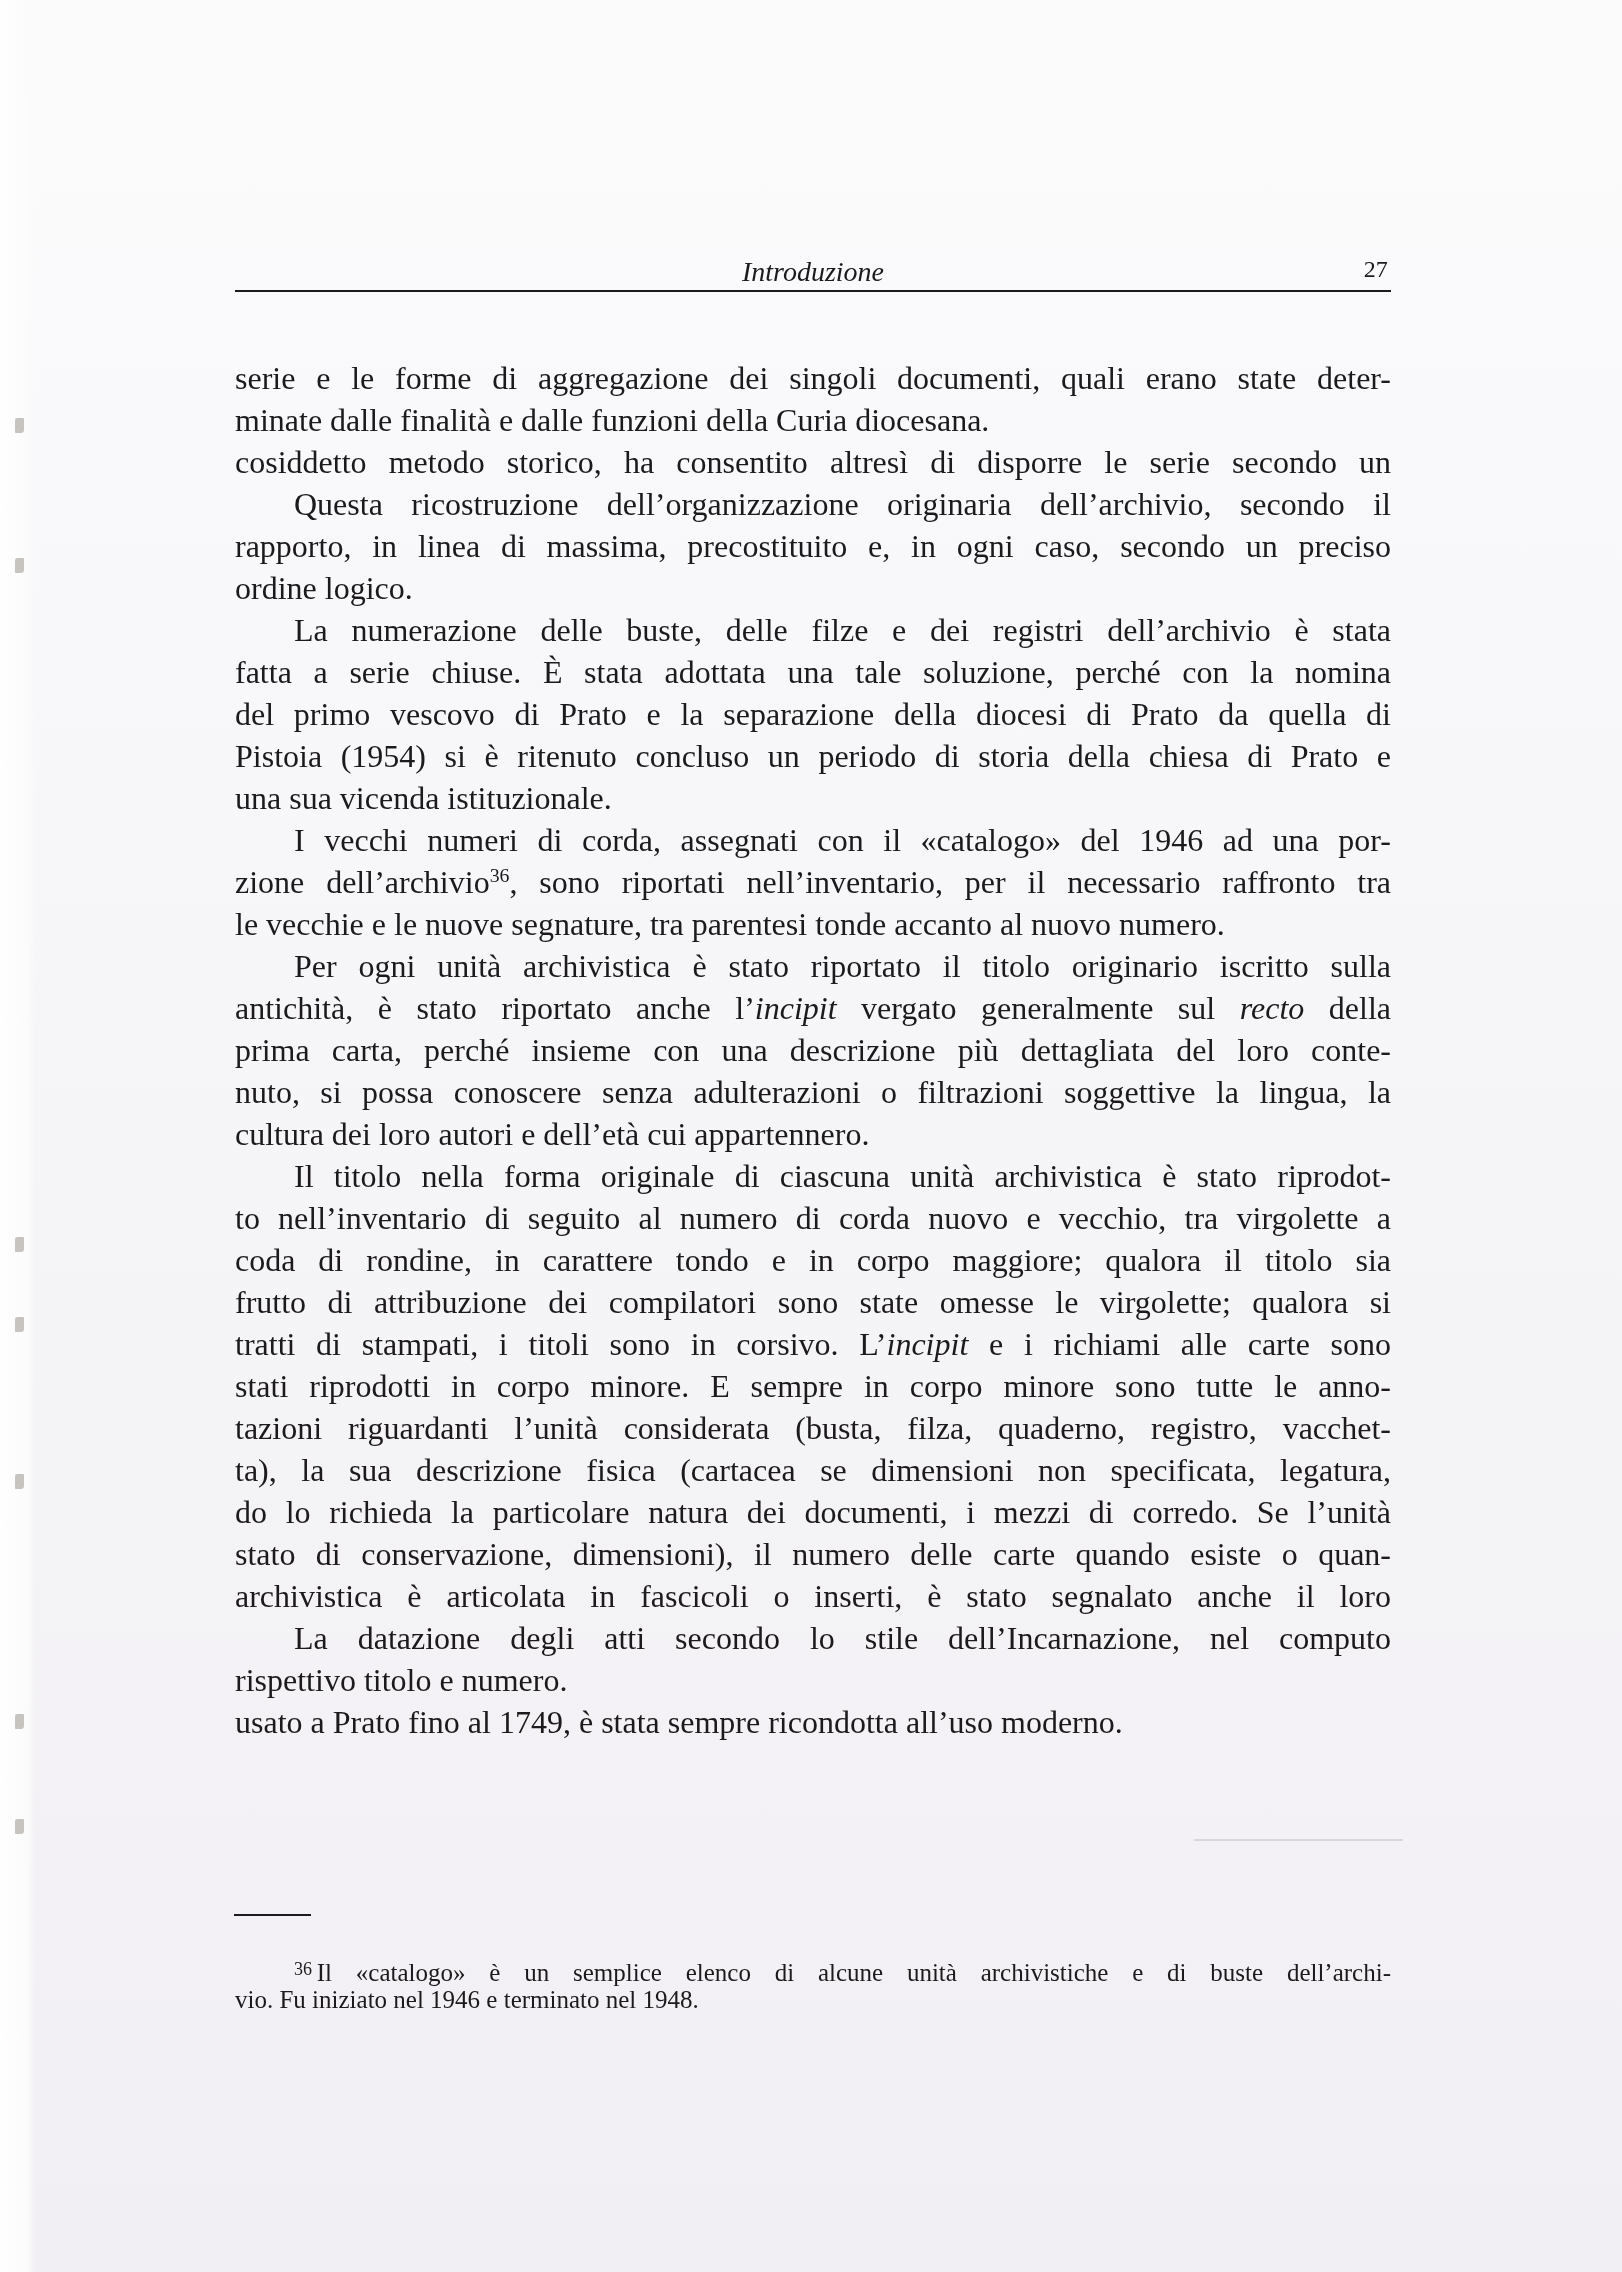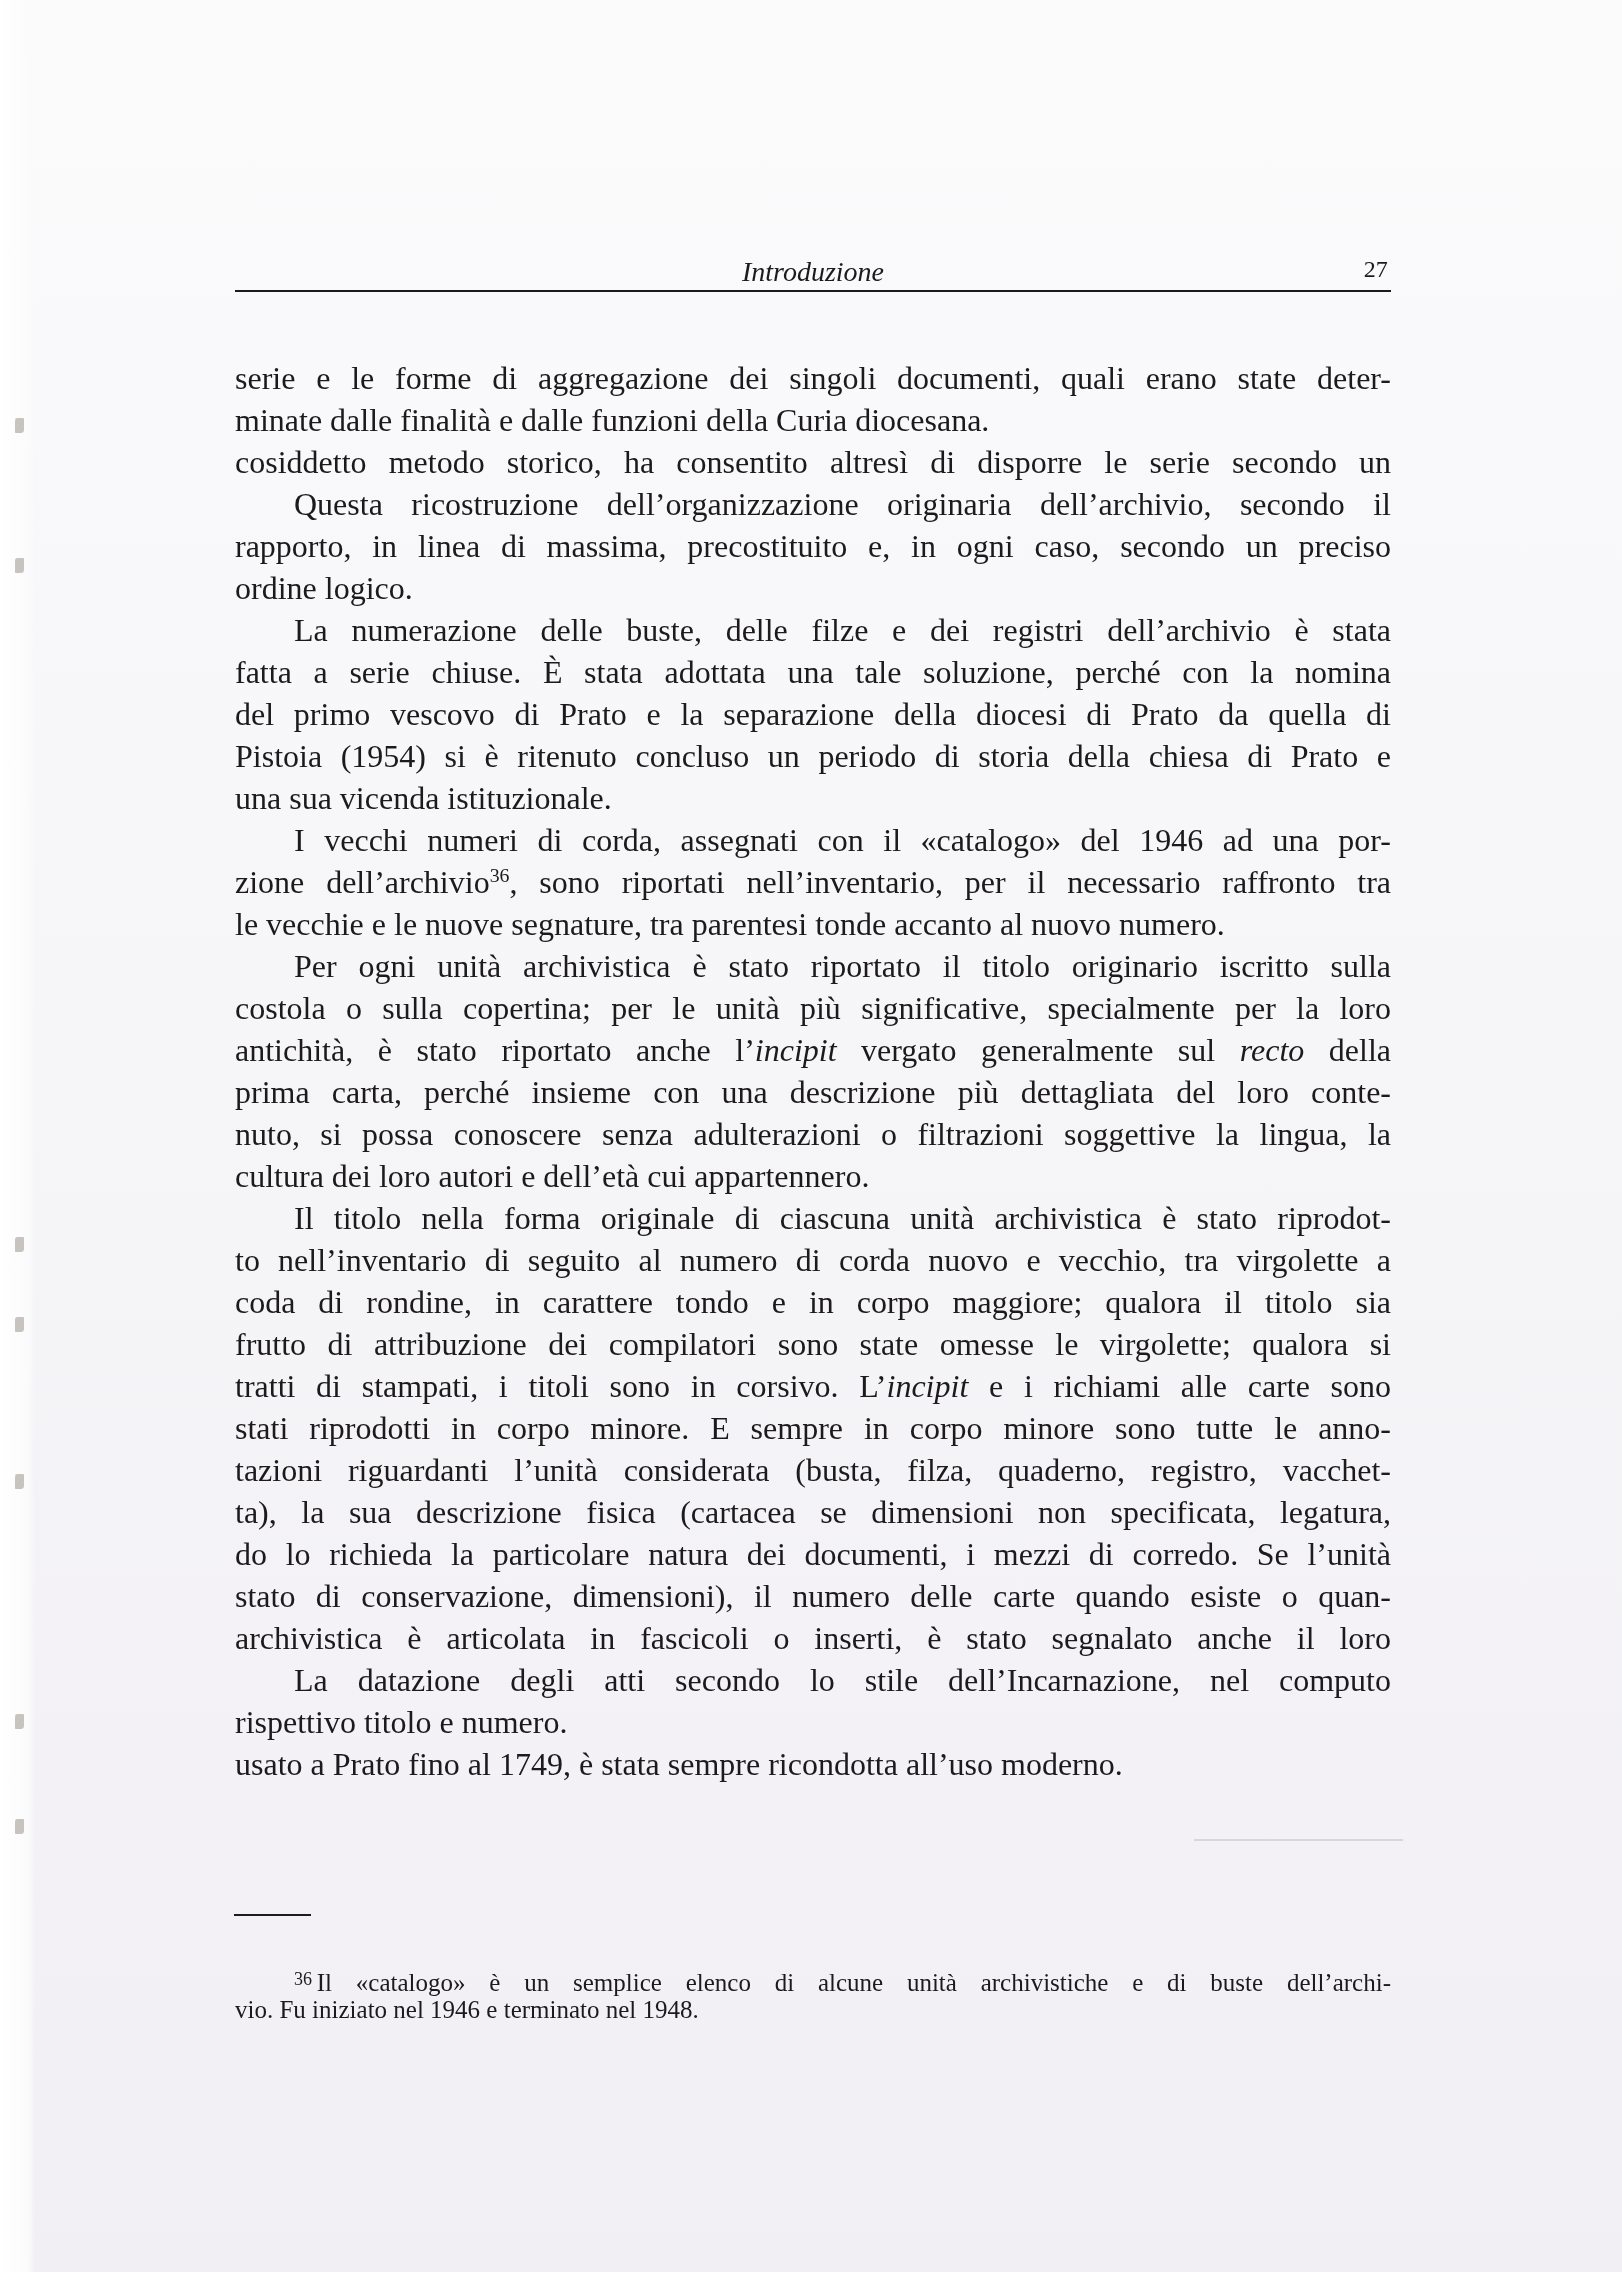--- a/index.html
+++ b/index.html
@@ -44,21 +44,21 @@
   .sup { font-size: 0.62em; vertical-align: 0.55em; line-height: 0; }
   .footnote-rule {
     position: absolute; left: 234px; top: 1914px; width: 77px; height: 2.4px;
     background: #1c1a1c;
   }
   .footnote {
     position: absolute; left: 235px; top: 1959px; width: 1156px;
     font-size: 25px; line-height: 27px;
   }
   .footnote .line { height: 27px; }
-  .footnote .indent { padding-left: 59px; margin-top: 10px; }
+  .footnote .indent { padding-left: 59px; }
   .fn-mark { font-size: 0.72em; vertical-align: 0.35em; line-height: 0; margin-right: 4.8px; }
   .ghost-rule {
     position: absolute; left: 1194px; top: 1839px; width: 209px; height: 1.6px;
     background: #d9d6db;
   }
   .ital { font-style: italic; }
 </style>
 </head>
 <body>
 
@@ -87,21 +87,20 @@
   <span class="line last">ordine logico.</span>
   <span class="line indent">La numerazione delle buste, delle filze e dei registri dell’archivio è stata</span>
   <span class="line">fatta a serie chiuse. È stata adottata una tale soluzione, perché con la nomina</span>
   <span class="line">del primo vescovo di Prato e la separazione della diocesi di Prato da quella di</span>
   <span class="line">Pistoia (1954) si è ritenuto concluso un periodo di storia della chiesa di Prato e</span>
   <span class="line last">una sua vicenda istituzionale.</span>
   <span class="line indent">I vecchi numeri di corda, assegnati con il «catalogo» del 1946 ad una por-</span>
   <span class="line"><span>zione dell’archivio</span><span class="sup">36</span><span>, sono riportati nell’inventario, per il necessario raffronto tra</span></span>
   <span class="line last">le vecchie e le nuove segnature, tra parentesi tonde accanto al nuovo numero.</span>
   <span class="line indent">Per ogni unità archivistica è stato riportato il titolo originario iscritto sulla</span>
-  <span class="line">costola o sulla copertina; per le unità più significative, specialmente per la loro</span>
   <span class="line"><span>antichità, è stato riportato anche l’</span><span class="ital">incipit</span><span> vergato generalmente sul </span><span class="ital">recto</span><span> della</span></span>
   <span class="line">prima carta, perché insieme con una descrizione più dettagliata del loro conte-</span>
   <span class="line">nuto, si possa conoscere senza adulterazioni o filtrazioni soggettive la lingua, la</span>
   <span class="line last">cultura dei loro autori e dell’età cui appartennero.</span>
   <span class="line indent">Il titolo nella forma originale di ciascuna unità archivistica è stato riprodot-</span>
   <span class="line">to nell’inventario di seguito al numero di corda nuovo e vecchio, tra virgolette a</span>
   <span class="line">coda di rondine, in carattere tondo e in corpo maggiore; qualora il titolo sia</span>
   <span class="line">frutto di attribuzione dei compilatori sono state omesse le virgolette; qualora si</span>
   <span class="line"><span>tratti di stampati, i titoli sono in corsivo. L’</span><span class="ital">incipit</span><span> e i richiami alle carte sono</span></span>
   <span class="line">stati riprodotti in corpo minore. E sempre in corpo minore sono tutte le anno-</span>

